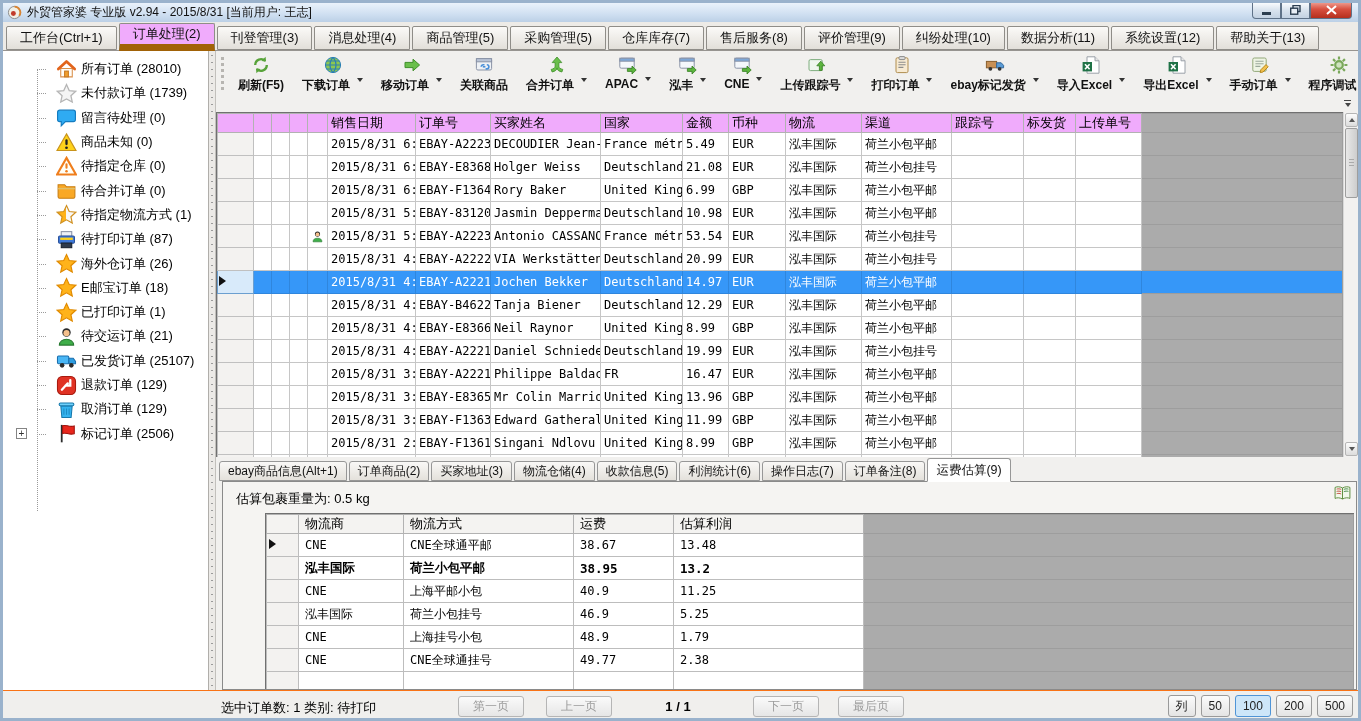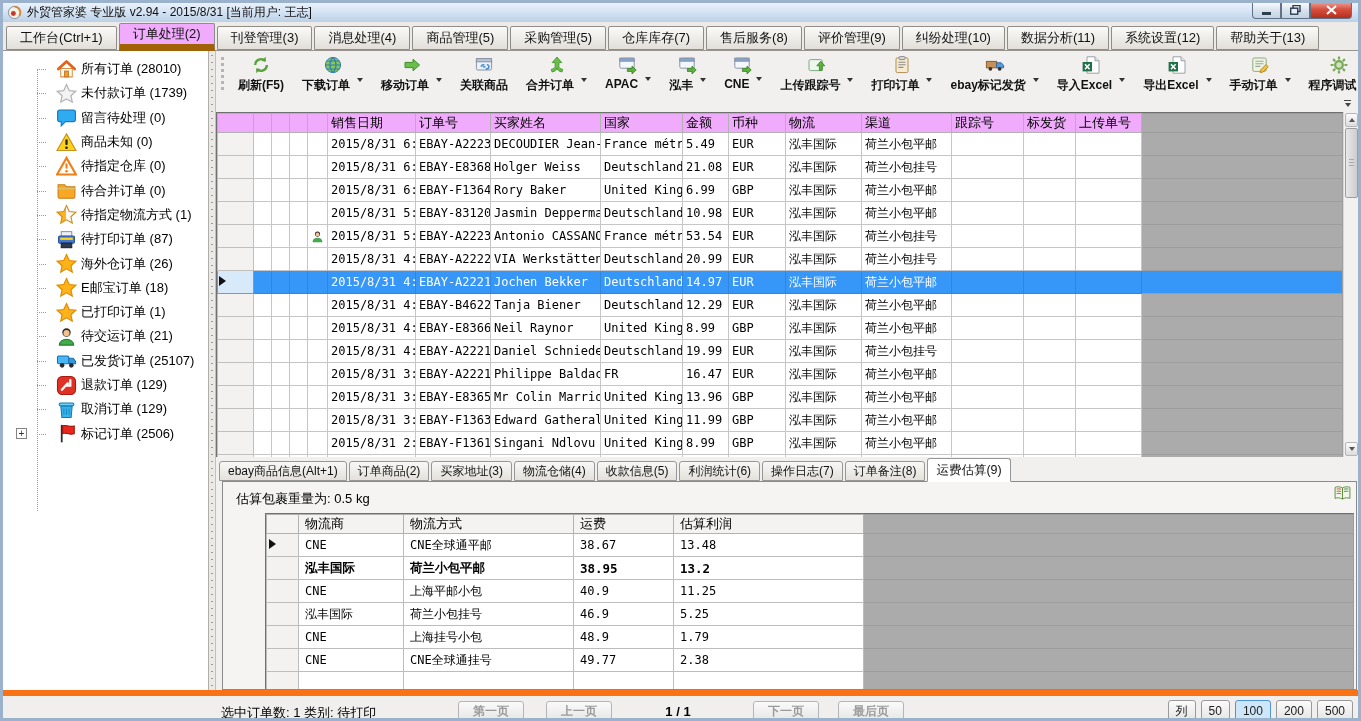--- a/index.html
+++ b/index.html
@@ -69,23 +69,23 @@
   .book{position:absolute;right:4px;top:2px;width:19px;height:19px;}
   .book svg{width:19px;height:19px;}
   .estwrap{position:absolute;left:2px;top:31px;right:2px;bottom:0;background:#f97316;overflow:hidden;border-top:1px solid #707070;border-left:1px solid #707070;margin-left:40px;}
   table.est{border-collapse:collapse;table-layout:fixed;width:100%;}
   .est th{height:18px;background:#f4f3f1;border:1px solid #b2b2b2;font-weight:normal;font-size:13px;text-align:left;padding:0 6px;white-space:nowrap;}
   .est td{height:23px;border:1px solid #bdbdbd;background:#fff;font-size:12px;font-family:"DejaVu Sans Mono","Liberation Mono",monospace;padding:0 6px;white-space:nowrap;overflow:hidden;}
   .est td.gut{background:#f3f2f0;padding:0 2px;}
   .est th.fill,.est td.fill{background:#ababab;border-color:#9d9d9d;}
   tr.boldrow td{font-weight:bold;font-size:12.5px;}
   
-  .statusbar{position:absolute;left:0;top:687px;right:0;height:31px;background:#f0efed;border-top:6px solid #f97316;}
+  .statusbar{position:absolute;left:0;top:687px;right:0;height:31px;background:#f0efed;border-top:1px solid #f97316;}
   .sel-text{position:absolute;left:218px;top:8px;font-size:13px;color:#000;white-space:nowrap;}
-  .pgbtn{position:absolute;top:5px;width:66px;height:21px;background:linear-gradient(#fafafa,#e6e6e6);border:1px solid #b5b5b5;border-radius:3px;font-size:12px;color:#9b9b9b;display:flex;align-items:center;justify-content:center;white-space:nowrap;font-weight:bold;}
+  .pgbtn{position:absolute;top:5px;width:66px;height:21px;background:linear-gradient(#fafafa,#e6e6e6);border:1px solid #b5b5b5;border-radius:3px;font-size:12px;color:#9b9b9b;display:flex;align-items:center;justify-content:center;white-space:nowrap;}
   .pg-indicator{position:absolute;top:8px;left:640px;width:70px;text-align:center;font-size:13px;font-weight:bold;color:#000;}
   .sizegrp{position:absolute;right:5px;top:4px;display:flex;gap:5px;}
   .szbtn{height:22px;padding:0 7px;min-width:26px;background:linear-gradient(#fbfbfb,#e4e4e4);border:1px solid #9a9a9a;border-radius:3px;font-size:12px;color:#222;display:flex;align-items:center;justify-content:center;}
   .szbtn.active{background:#cde6f9;border-color:#4f94d6;}
 </style>
 </head>
 <body>
 
 <div class="window">
   <div class="titlebar">

